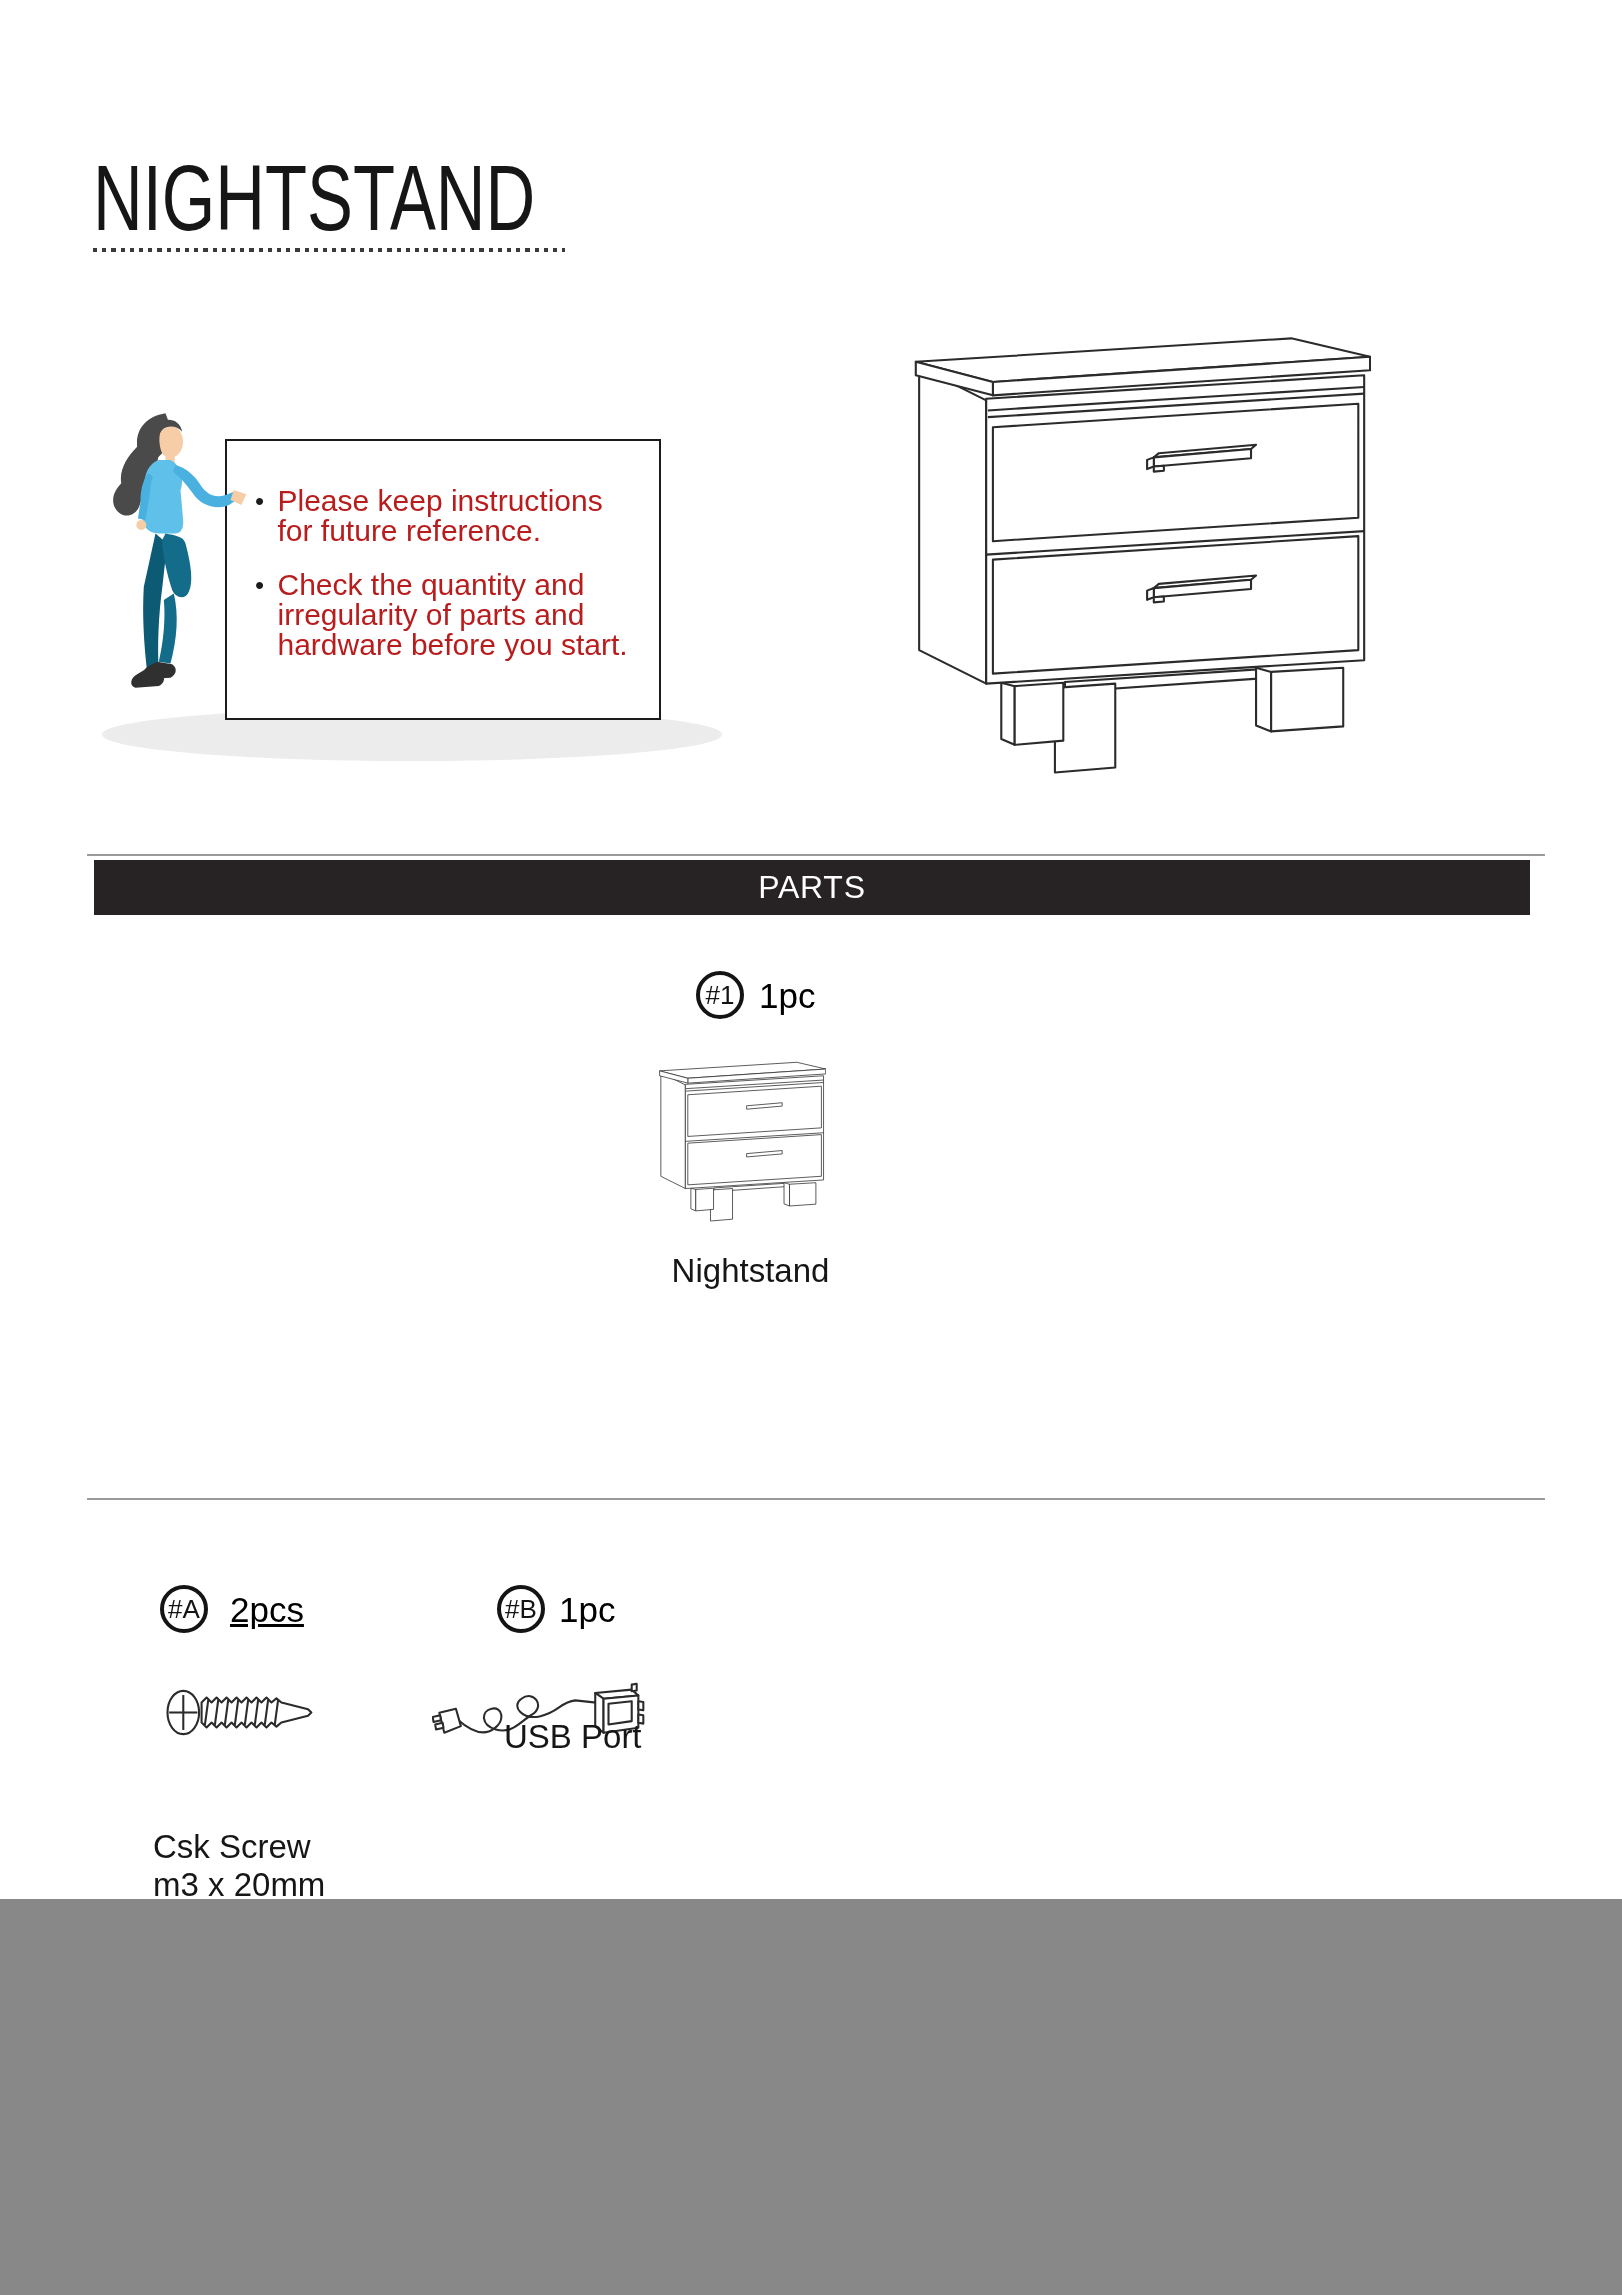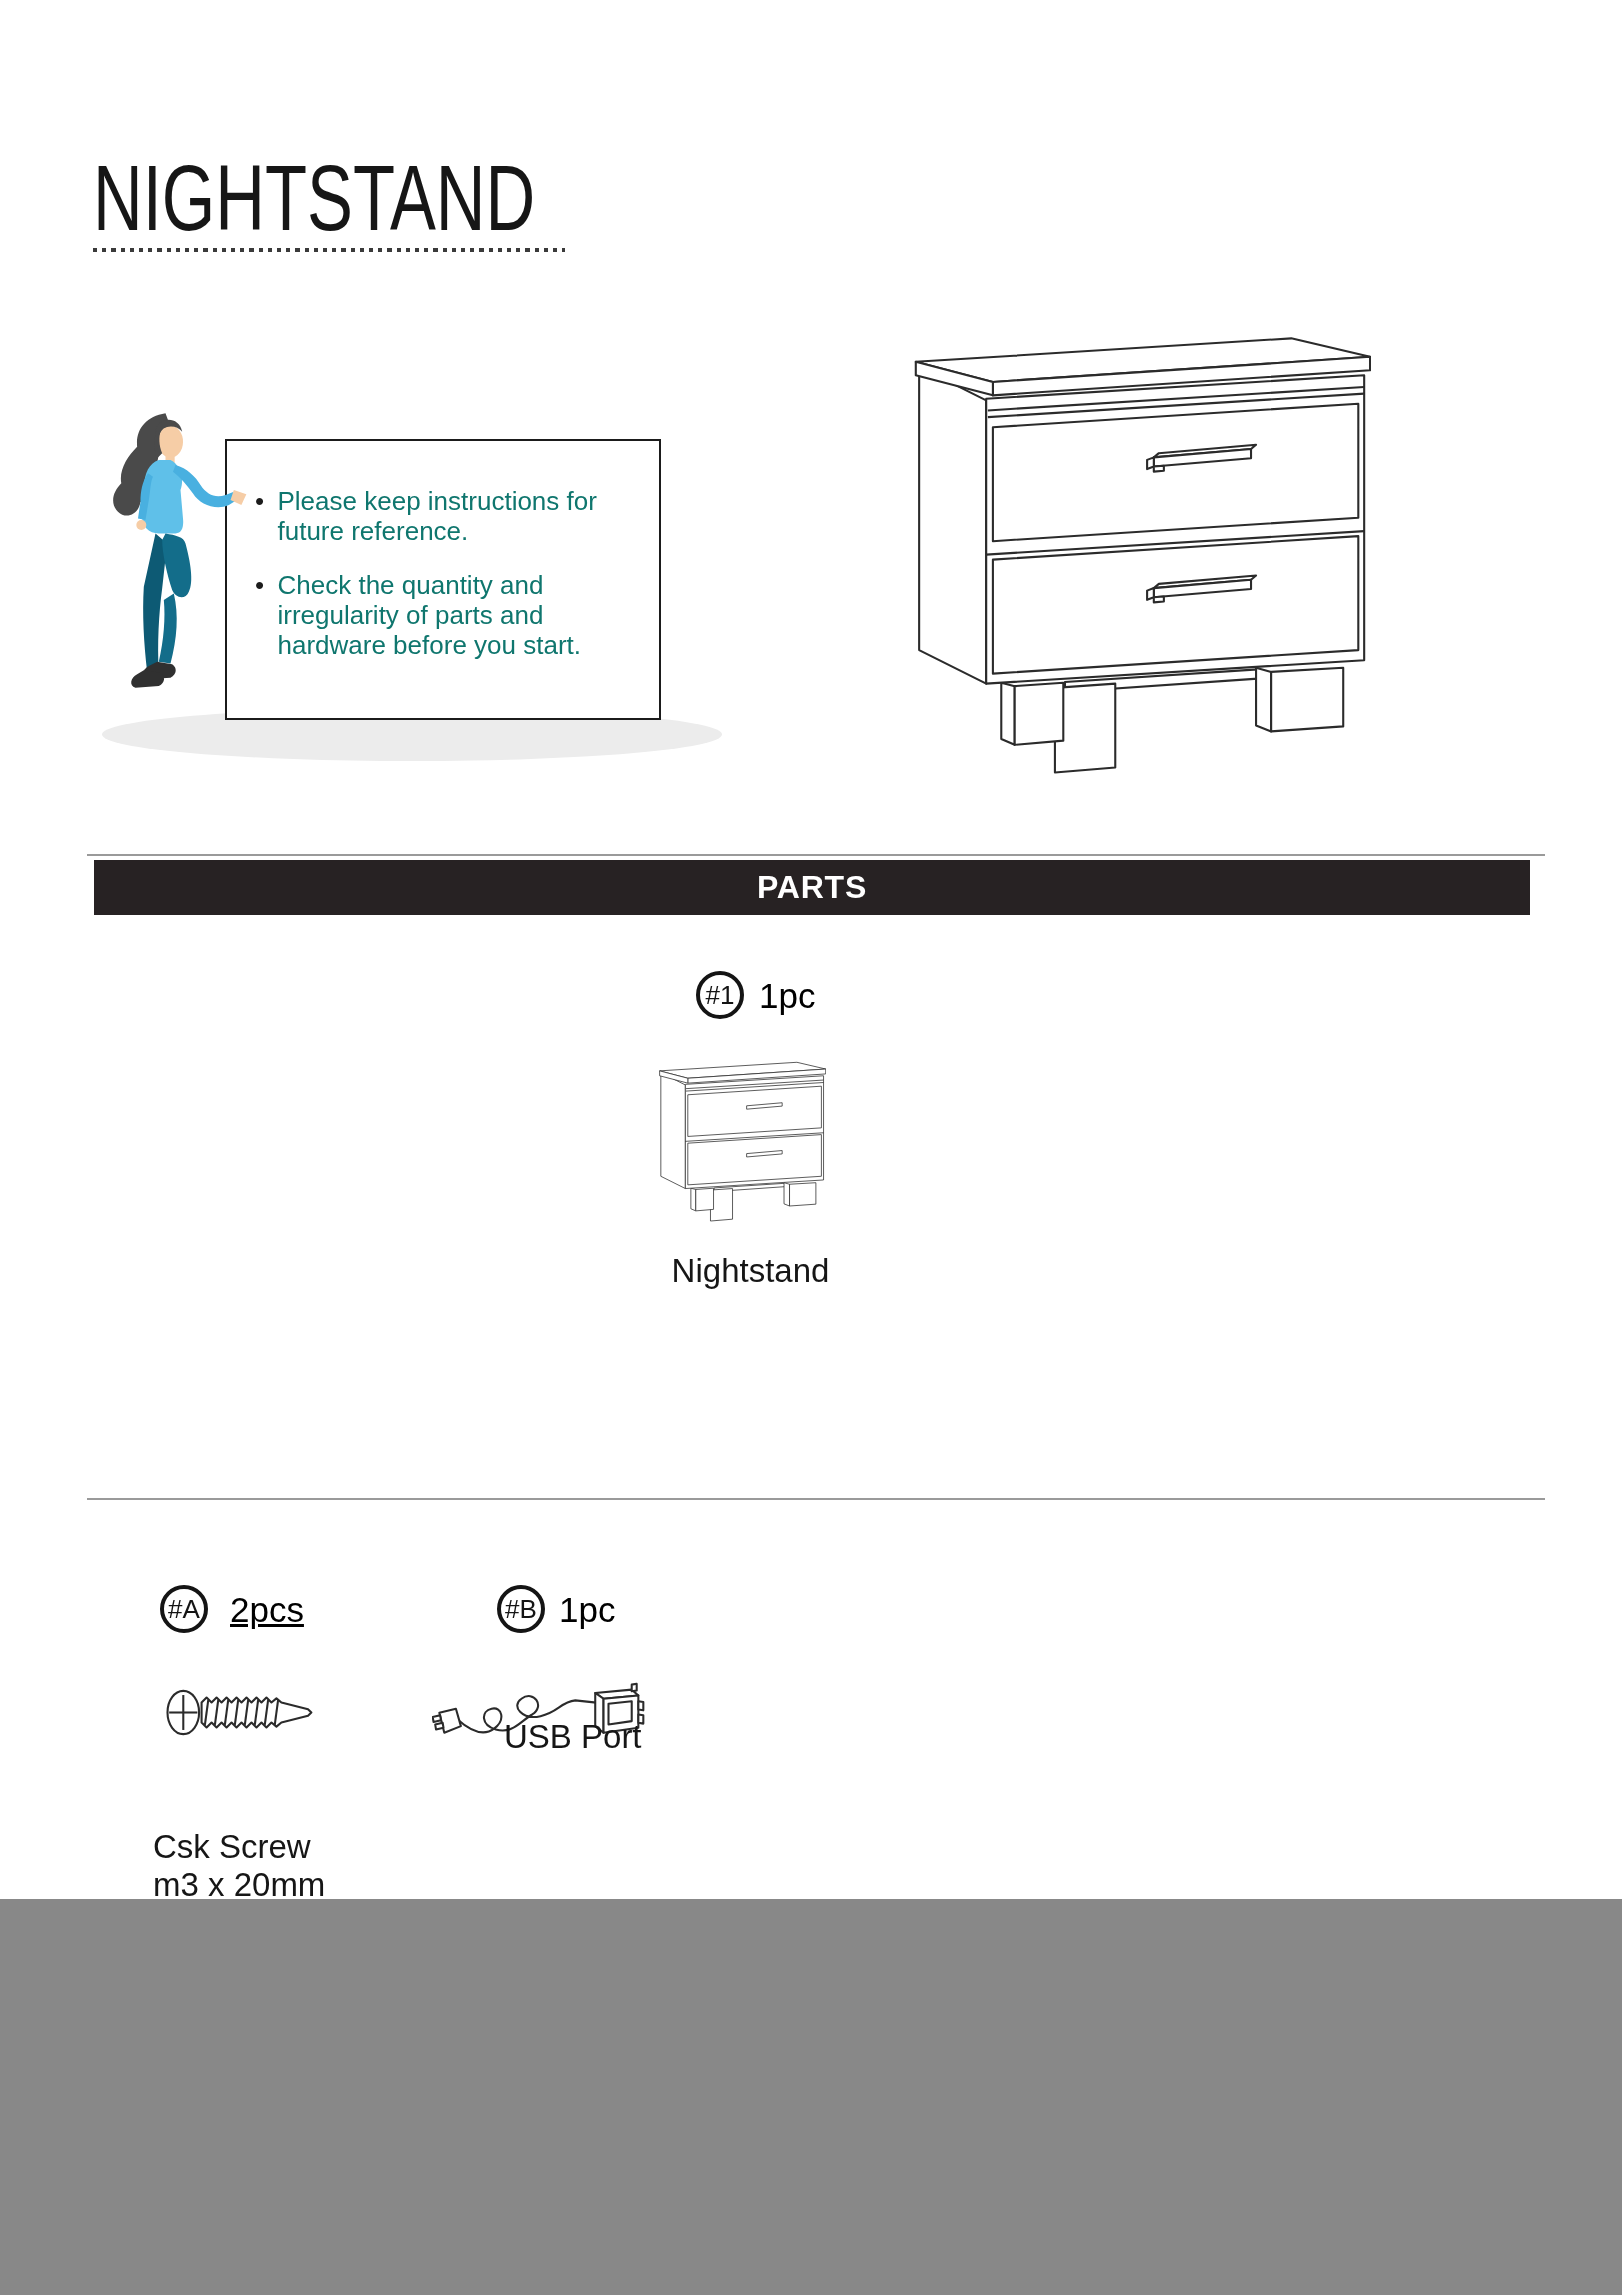--- a/index.html
+++ b/index.html
@@ -27,35 +27,35 @@
     position:absolute;left:102px;top:708px;width:620px;height:53px;
     background:#ececec;border-radius:50%;
   }
   .notice-box{
     position:absolute;left:225px;top:439px;width:436px;height:281px;
     background:#ffffff;border:2.5px solid #1b1b1b;box-sizing:border-box;
   }
   .notice-list{padding:45px 16.7px 0 28px;}
   .notice-item{display:flex;margin-bottom:24px;}
   .notice-bullet{font-size:26px;line-height:30px;width:22.5px;flex:0 0 22.5px;}
-  .notice-text{font-size:26px;line-height:30px;color:#0f766e;max-width:359px;}
+  .notice-text{font-size:30px;line-height:30px;color:#b91c1c;max-width:359px;}
   .woman{position:absolute;left:107px;top:410px;width:147px;height:321px;}
   .big-nightstand{position:absolute;left:914px;top:335px;width:457px;height:440px;}
   
   .rule{position:absolute;height:1.7px;background:#9a9a9a;left:87px;width:1458px;}
   .rule-parts{top:854px;}
   .rule-hardware{top:1498px;}
   .banner{
     position:absolute;left:94px;width:1436px;height:55px;
     background:#272223;display:flex;align-items:center;justify-content:center;
   }
   .banner-parts{top:860px;}
   .banner-hardware{top:1506px;}
   .banner-label{
-    color:#ffffff;font-size:32px;font-weight:bold;letter-spacing:0.8px;
+    color:#ffffff;font-size:32px;font-weight:normal;letter-spacing:0.8px;
   }
   
   .badge{
     position:absolute;width:48px;height:48px;box-sizing:border-box;
     border:4.2px solid #141414;border-radius:50%;
     display:flex;align-items:center;justify-content:center;
     font-size:26px;color:#141414;background:#fff;
   }
   .qty{position:absolute;font-size:35px;color:#000000;line-height:43px;white-space:nowrap;}
   .badge-part1{left:696px;top:971px;}

